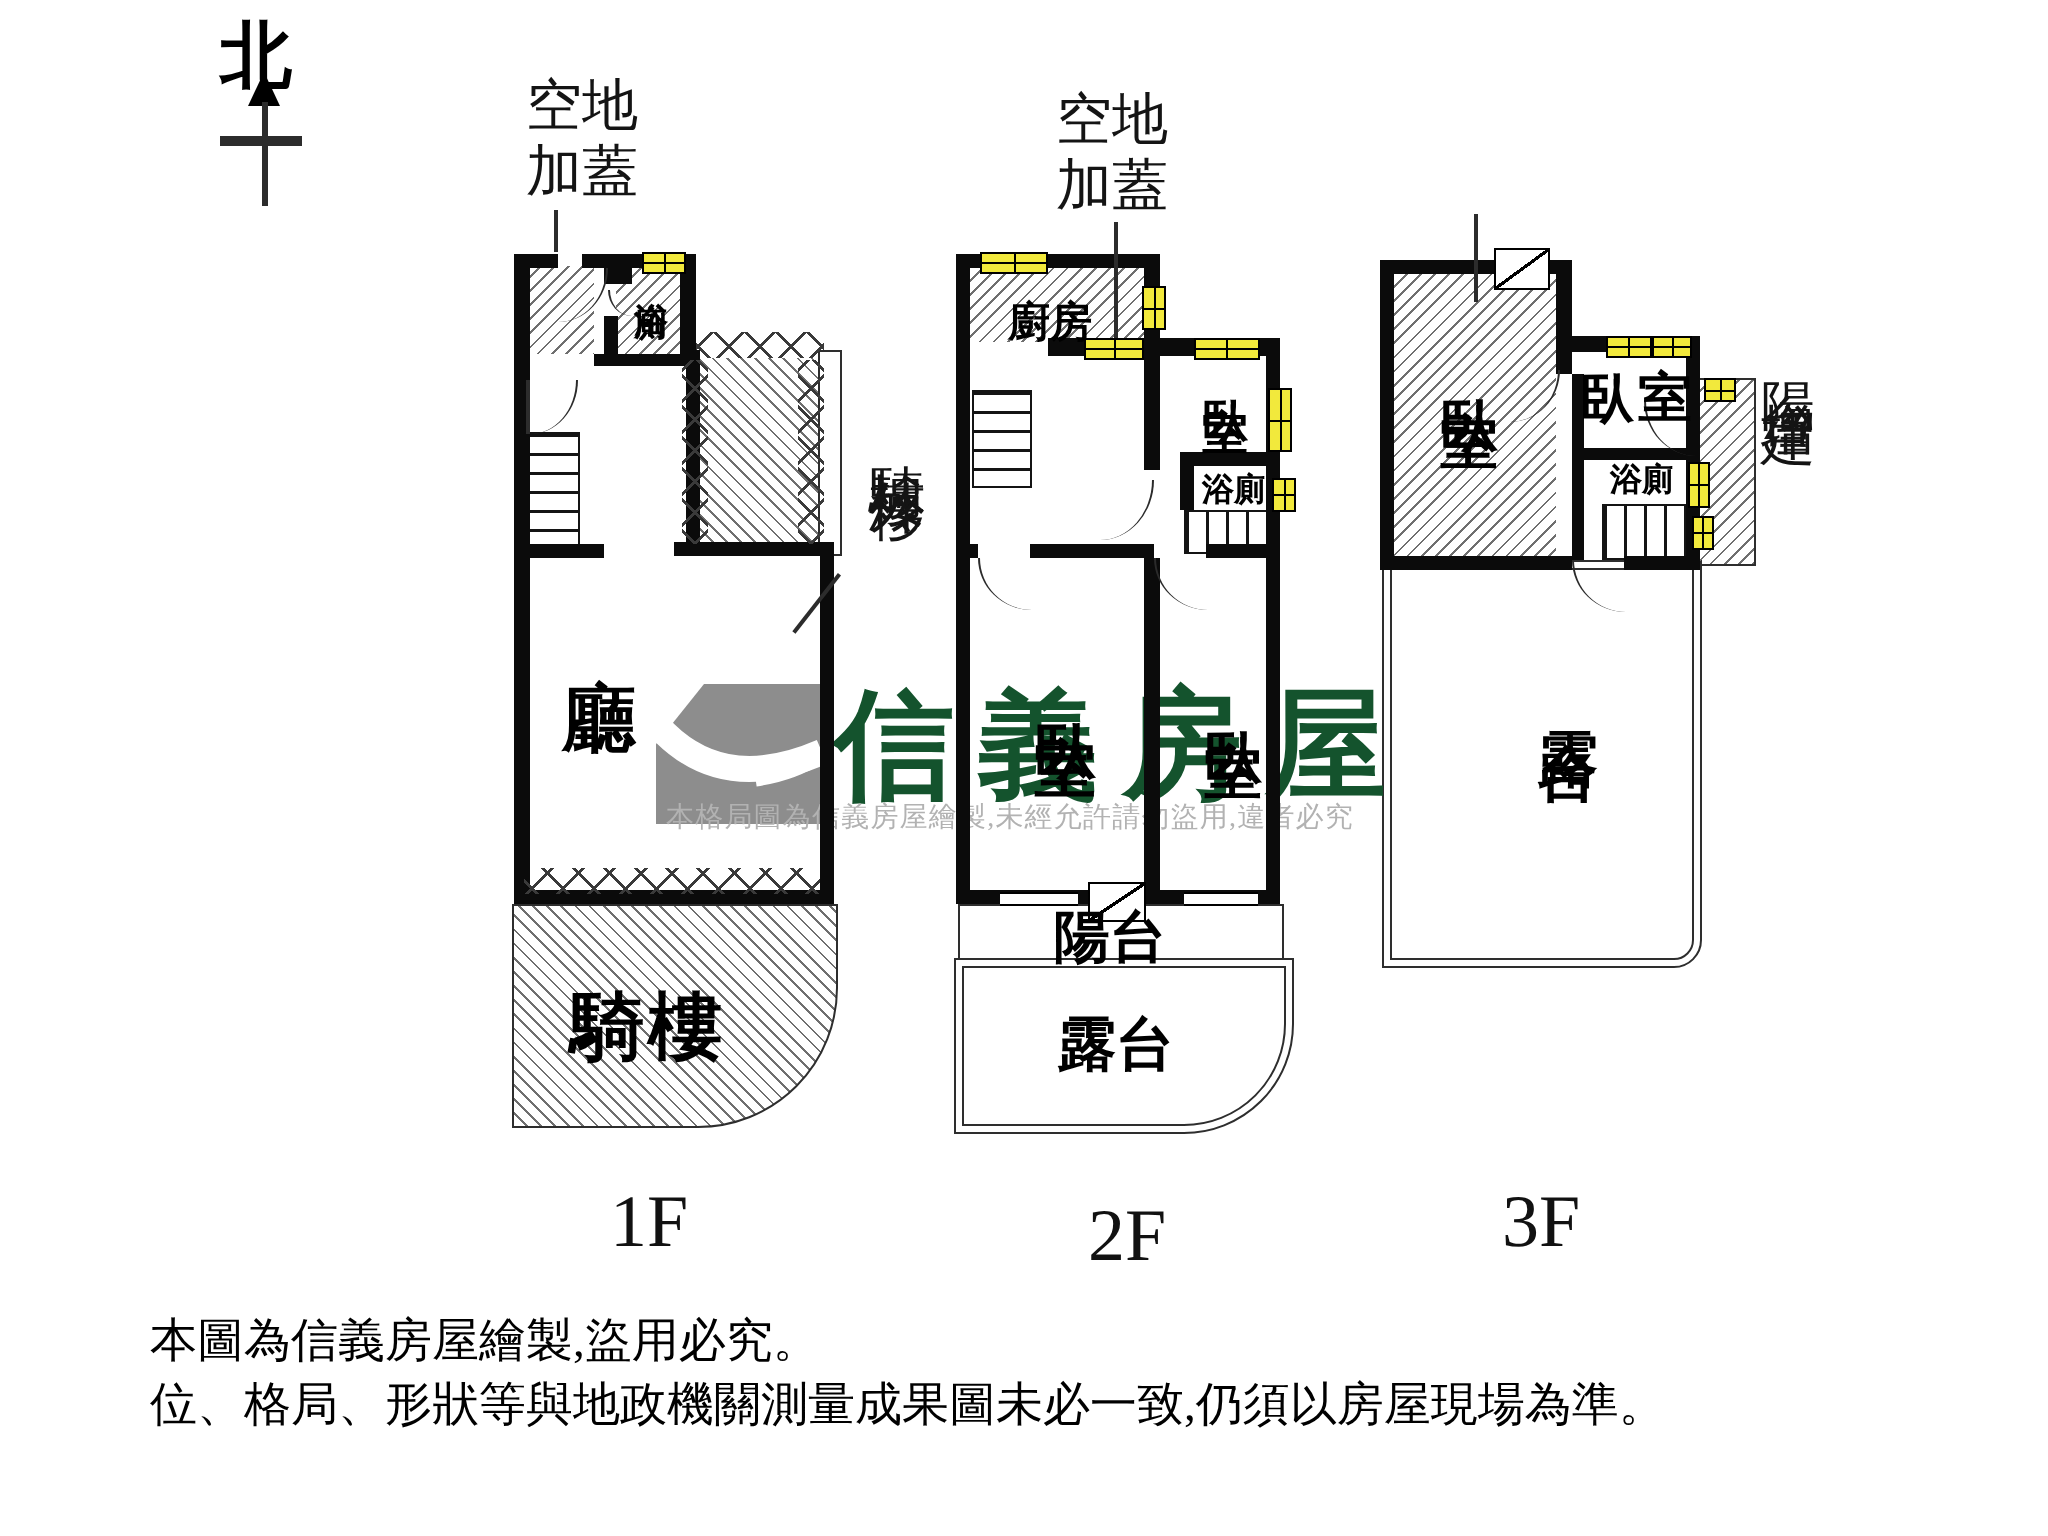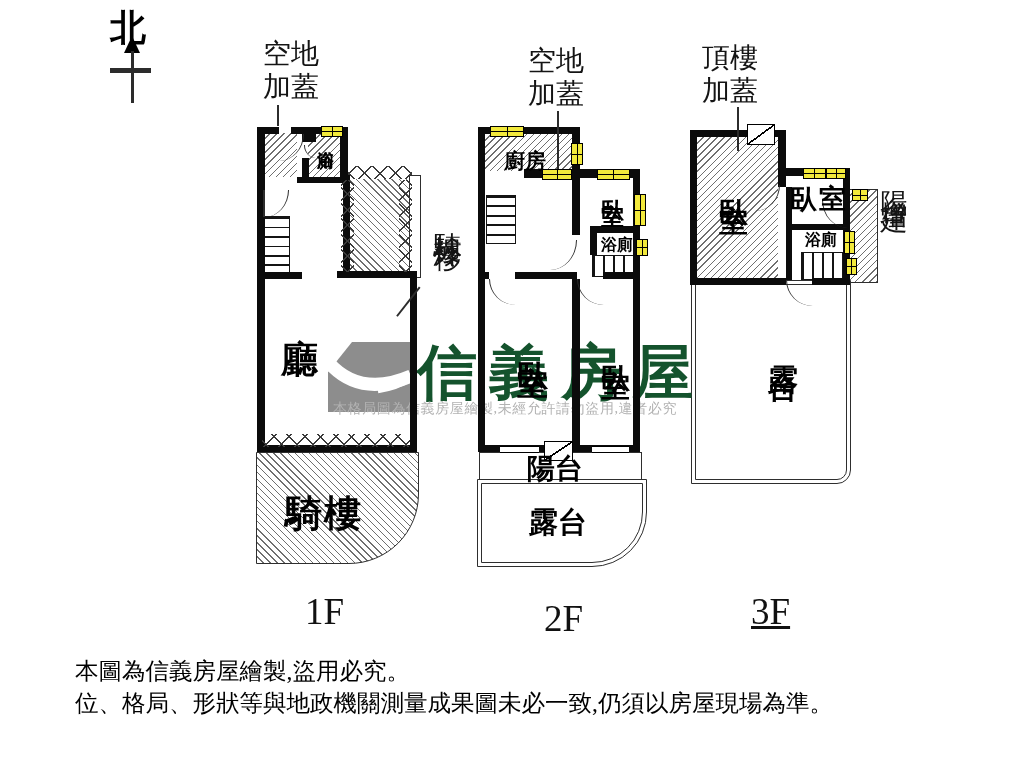--- a/index.html
+++ b/index.html
@@ -161,23 +161,22 @@
   <div class="win" style="left:803px;top:168px;width:21px;height:9px;"></div>
   <div class="win" style="left:826px;top:168px;width:18px;height:9px;"></div>
   <div class="win" style="left:852px;top:189px;width:14px;height:10px;"></div>
   <div class="win" style="left:844px;top:231px;width:9px;height:21px;"></div>
   <div class="win" style="left:846px;top:258px;width:9px;height:15px;"></div>
 
   <div class="lbl v" style="left:714px;top:177px;font-size:29px;letter-spacing:4px;">臥室</div>
   <div class="lbl" style="left:790px;top:181px;font-size:27px;letter-spacing:2px;">臥室</div>
   <div class="lbl" style="left:805px;top:230px;font-size:16px;">浴廁</div>
   <div class="lbl v" style="left:762px;top:341px;font-size:30px;letter-spacing:6px;">露台</div>
-  <div class="ann" style="left:702px;top:41px;width:60px;">頂樓加蓋</div>
   <div class="pline" style="left:737px;top:107px;width:1.6px;height:44px;"></div>
   <div class="ann v" style="left:877px;top:170px;font-size:27px;letter-spacing:5px;">陽台增建</div>
-  <div class="flabel" style="left:751px;top:590px;text-decoration:underline;">3F</div>
+  <div class="flabel" style="left:751px;top:590px;">3F</div>
 
   <div id="disclaimer">
     <div>本圖為信義房屋繪製,盜用必究。</div>
     <div>位、格局、形狀等與地政機關測量成果圖未必一致,仍須以房屋現場為準。</div>
   </div>
 
 </div>
 
 </body></html>

